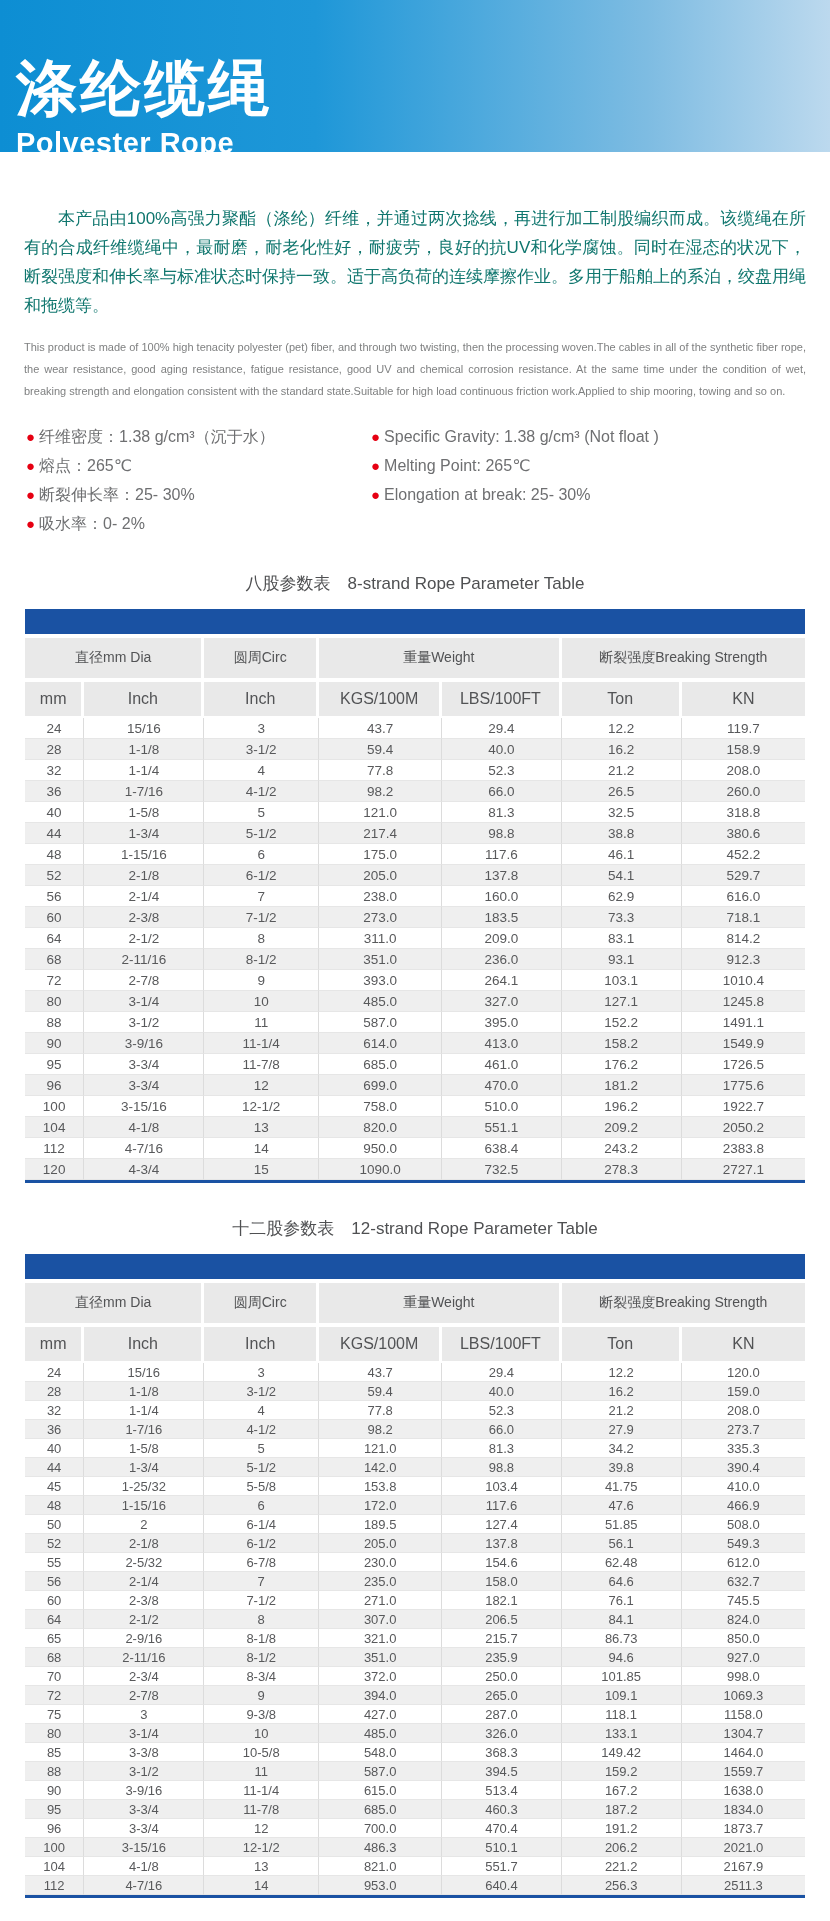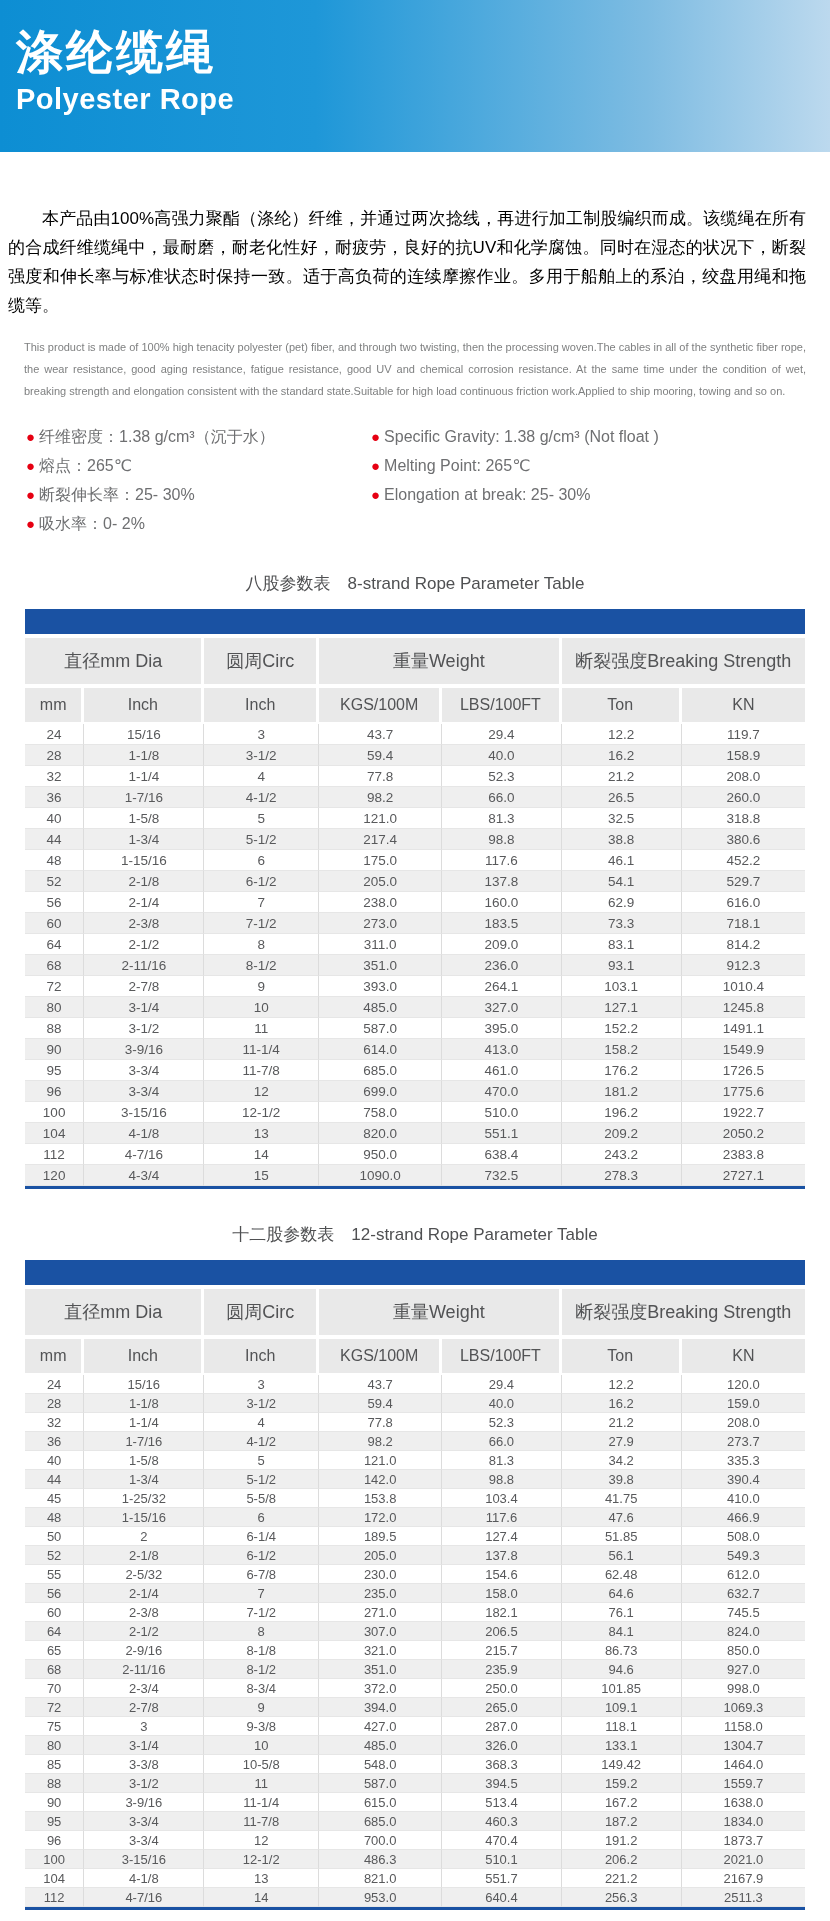--- a/index.html
+++ b/index.html
@@ -11,32 +11,32 @@
   }
   .page { width: 830px; background: #fff; padding-bottom: 28px; }
 
   
   .banner {
     height: 152px;
     background: linear-gradient(90deg, #0d8ed3 0%, #1e97d8 38%, #7ebce2 78%, #bcd9ee 100%);
     padding: 26px 0 0 16px;
   }
   .banner .t-zh {
-    color: #fff; font-size: 47px; font-weight: bold;
-    letter-spacing: 3px; line-height: 1.1;
+    color: #fff; font-size: 61px; font-weight: bold;
+    letter-spacing: 3px; line-height: 1.1; margin-top: 29px;
   }
   .banner .t-en {
     color: #fff; font-size: 29px; font-weight: bold;
     margin-top: 5px; letter-spacing: 0.5px;
   }
 
   
   .intro-zh {
-    margin: 52px 24px 0 8px;
-    font-size: 17px; line-height: 29px; color: #000000;
+    margin: 52px 24px 0 24px;
+    font-size: 17px; line-height: 29px; color: #0f766e;
     text-align: justify; text-indent: 2em;
   }
   .intro-en {
     margin: 16px 24px 0 24px;
     font-size: 11px; line-height: 22px; color: #7f8081;
     text-align: justify;
   }
 
   
   .specs {
@@ -63,21 +63,21 @@
   .ptable { width: 780px; margin: 14px auto 0 auto; border-bottom: 3px solid #1a52a3; }
   .ptable .topbar { height: 25px; background: #1a52a3; margin-bottom: 4px; }
   .ptable table {
     width: 100%; border-collapse: separate; border-spacing: 0; table-layout: fixed;
   }
   .ptable th {
     background: #e9e9e9; font-weight: normal; color: #525355;
     border-right: 3px solid #ffffff; text-align: center;
   }
   .ptable th:last-child { border-right: none; }
-  .ptable th.gh { font-size: 18px; padding: 11px 2px; border-bottom: 4px solid #ffffff; margin-left: 31px; }
+  .ptable th.gh { font-size: 14px; padding: 11px 2px; border-bottom: 4px solid #ffffff; margin-left: 31px; }
   .ptable th.ch { font-size: 16px; padding: 8px 0; border-bottom: 2px solid #ffffff; }
   .ptable td {
     text-align: center; font-size: 13.5px; color: #58595b;
     border-right: 1px solid #dcdcdc; border-bottom: 1px solid #e6e6e6;
     background: #ffffff;
   }
   .ptable td:last-child { border-right: none; }
   .ptable tr.alt td { background: #efefef; }
   .ptable.t8 td { padding: 3px 0 2px 0; }
   .ptable.t12 td { padding: 2px 0 1px 0; font-size: 13px; }

